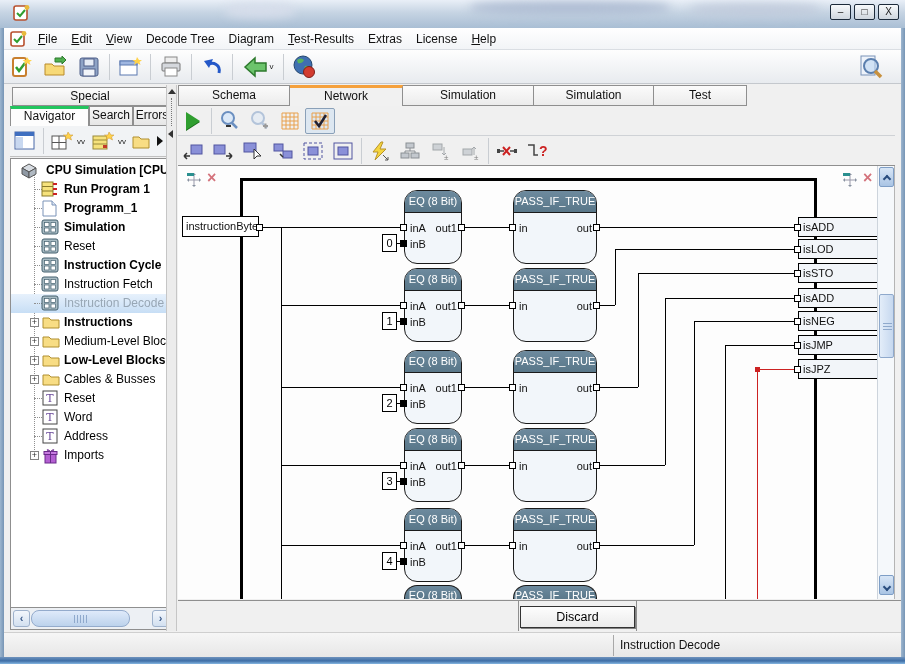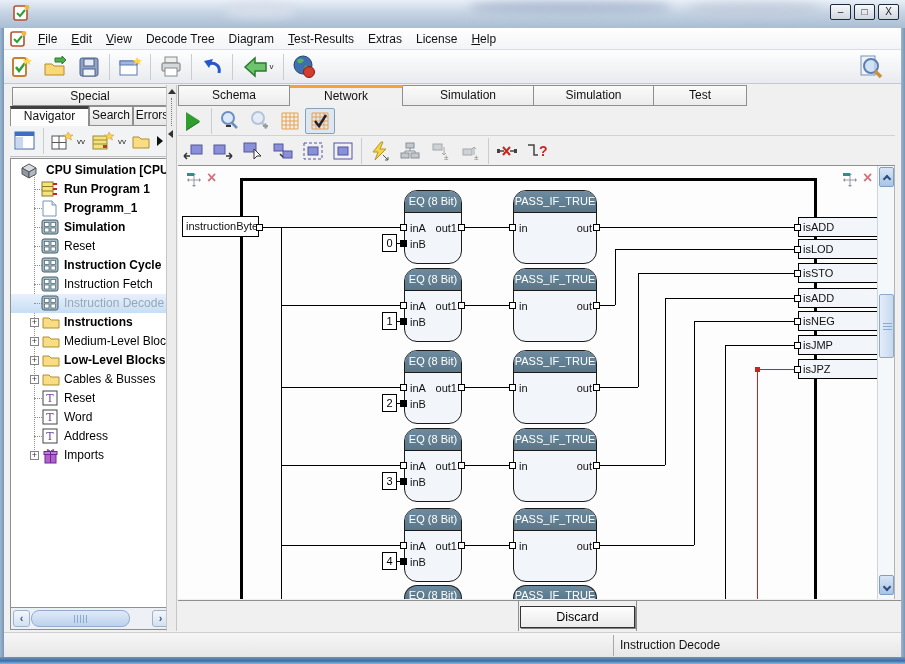--- a/index.html
+++ b/index.html
@@ -27,21 +27,21 @@
   .tsep{width:1px;height:26px;background:#c9cdd2;margin:0 3px;}
   .tb-spacer{flex:1;}
   .ddchev{font-size:8px;color:#222;margin-left:1px;}
 
   .workspace{left:4px;top:84px;width:897px;height:548px;background:#f0f0f0;}
 
   
   .lpanel{left:10px;top:85px;width:161px;height:546px;background:#f0f0f0;}
   .lheader{position:absolute;left:2px;top:2px;width:156px;height:19px;border:1px solid #8f8f8f;background:linear-gradient(#fdfdfd,#e9e9e9);font-size:12px;text-align:center;line-height:17px;color:#111;}
   .ltab{position:absolute;top:21px;height:20px;border:1px solid #8f8f8f;background:linear-gradient(#f8f8f8,#e6e6e6);font-size:12px;text-align:center;line-height:17px;color:#111;}
-  .ltab.active{background:#fdfdfd;border-top:3px solid #404040;border-bottom:none;line-height:15px;}
+  .ltab.active{background:#fdfdfd;border-top:3px solid #22c55e;border-bottom:none;line-height:15px;}
   .ltoolbar{position:absolute;left:0;top:41px;width:161px;height:31px;background:#f1f3f5;border-bottom:1px solid #c0c0c0;display:flex;align-items:center;}
   .lbtn{height:28px;display:flex;align-items:center;justify-content:center;padding:0 3px;}
   .tree{position:absolute;left:0;top:73px;width:161px;height:450px;background:#fff;border:1px solid #8f8f8f;overflow:hidden;}
   .tvline{position:absolute;left:23px;top:14px;height:283px;width:1px;border-left:1px dotted #909090;}
   .trow{position:absolute;left:0;width:159px;height:19px;font-size:12px;color:#000;}
   .trow.b .tlabel{font-weight:bold;}
   .trow.sel{background:linear-gradient(#e7f1fc,#c7def5);}
   .trow.sel .tlabel{color:#98a7b5;}
   .tlabel{position:absolute;left:53px;top:2px;white-space:nowrap;overflow:hidden;max-width:104px;}
   .trow.root .tlabel{left:35px;max-width:122px;}

